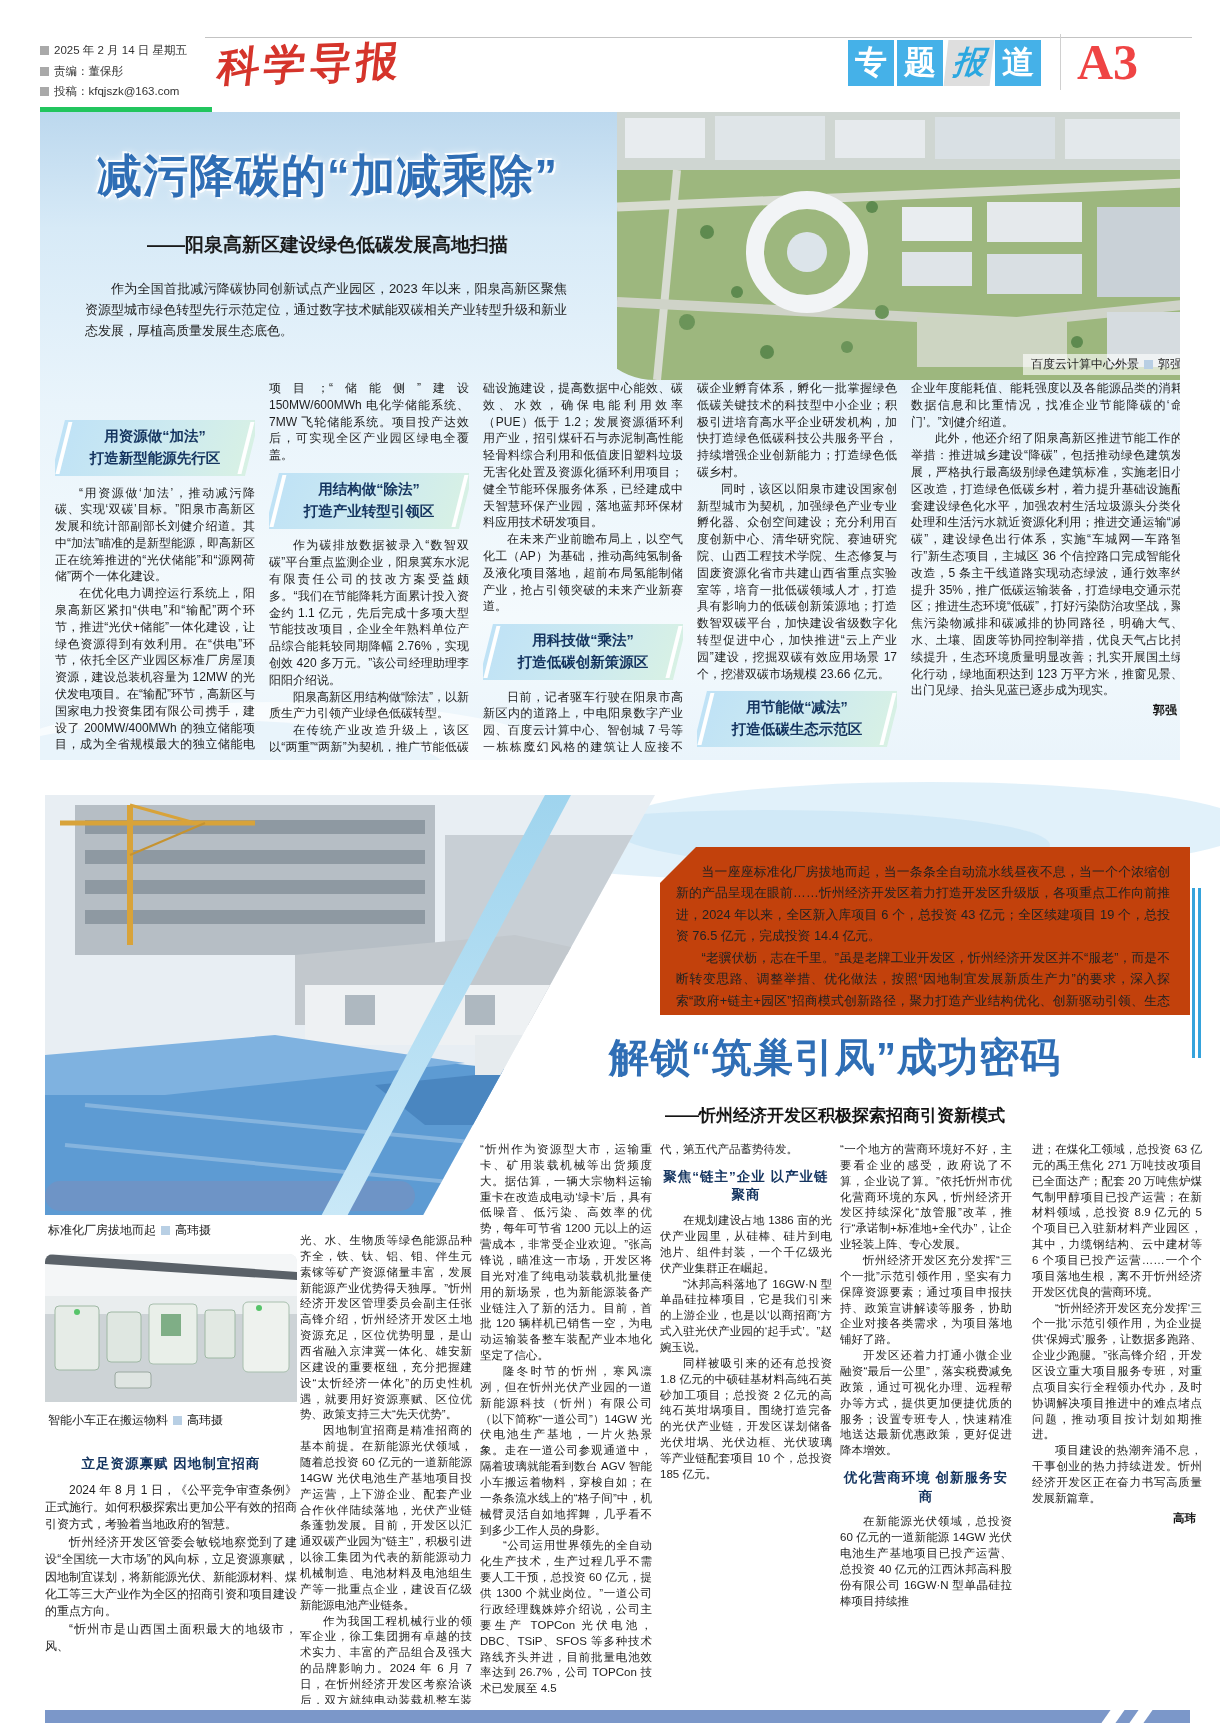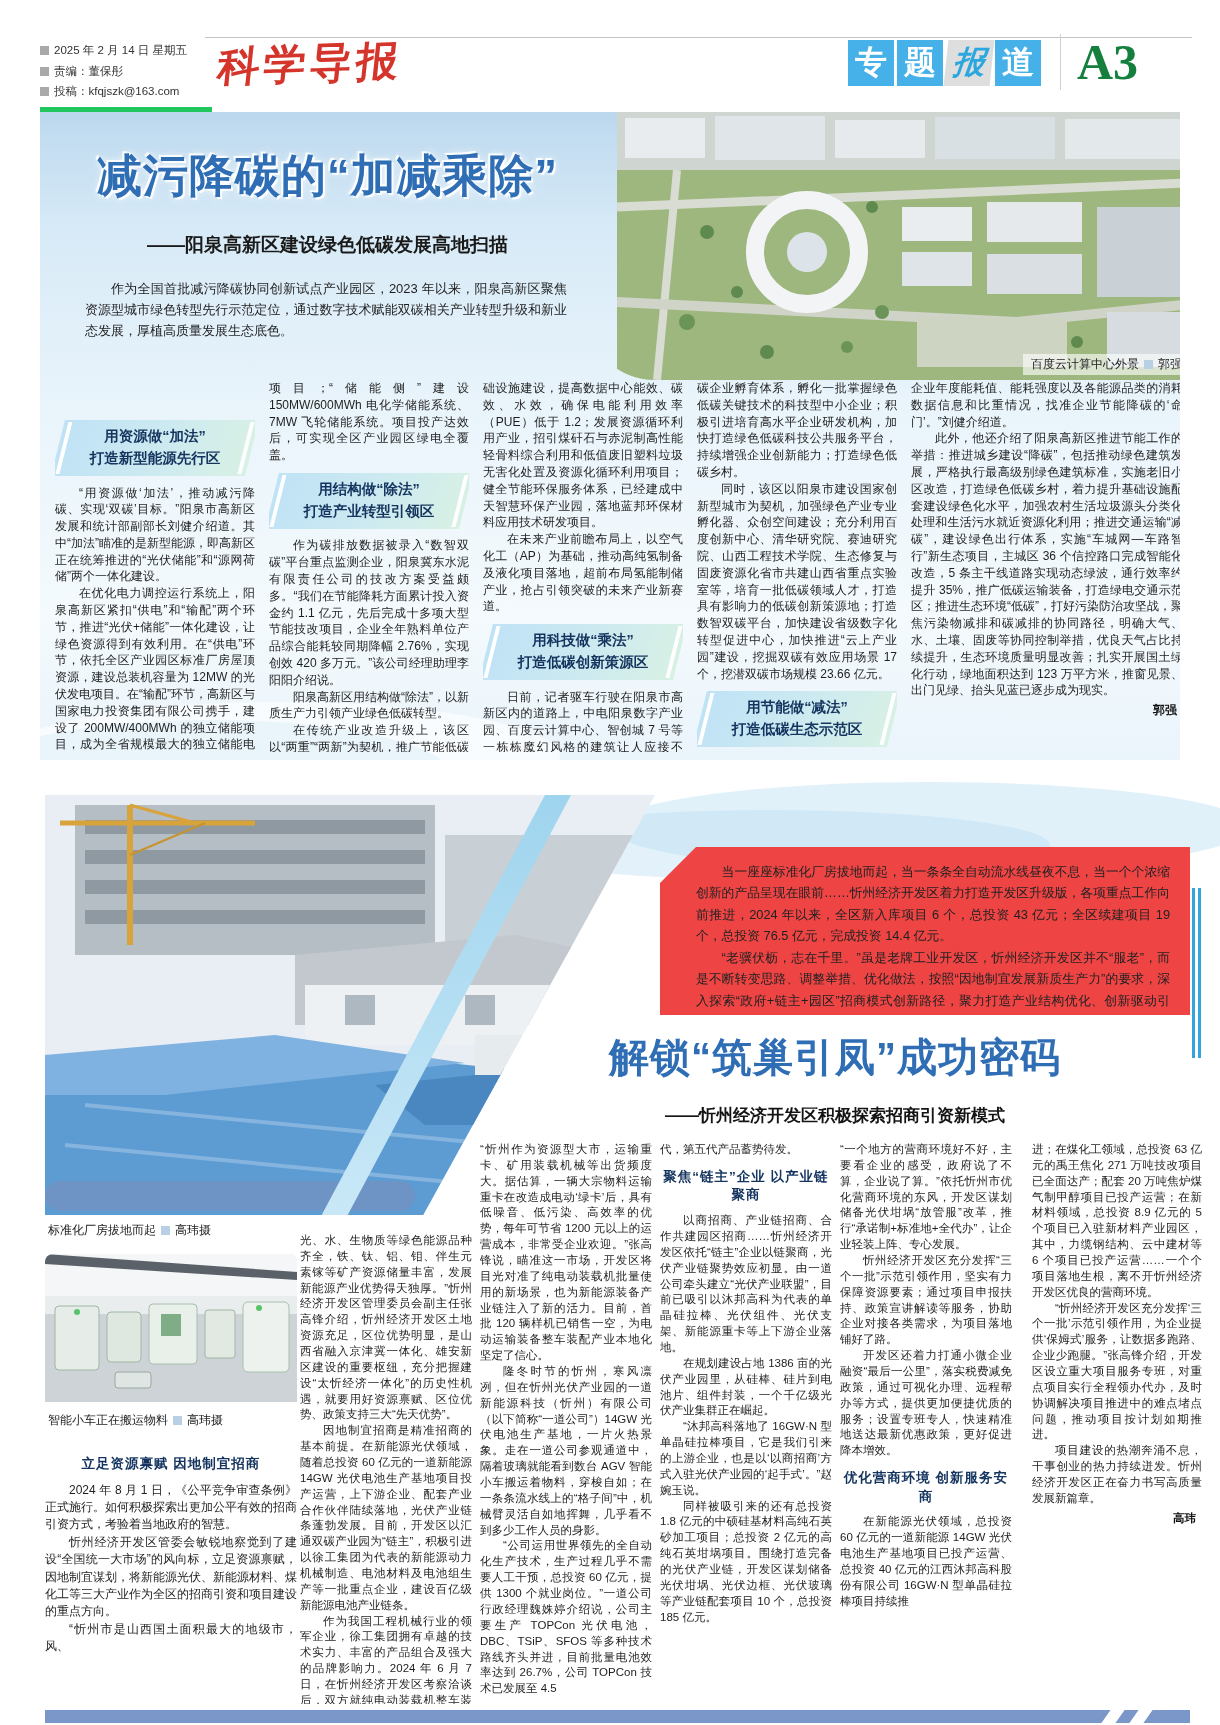--- a/index.html
+++ b/index.html
@@ -10,21 +10,21 @@
   .hmeta{position:absolute;left:40px;top:40px;width:172px;font-size:11.5px;line-height:1.8;color:#333;
          border-bottom:7px solid #22c55e;padding-bottom:5px;}
   .hmeta .sq{display:inline-block;width:9px;height:9px;background:#a9a9a9;margin-right:5px;vertical-align:-1px;}
   .masthead{position:absolute;left:218px;top:36px;font-size:42px;font-weight:bold;color:#d5342b;
             font-family:"Liberation Serif","DejaVu Serif",serif;transform:skewX(-8deg) rotate(-2deg);letter-spacing:4px;}
   .banner{position:absolute;left:848px;top:40px;display:flex;align-items:center;}
   .banner .bchar{width:46px;height:46px;margin-right:3px;background:#45b1e8;color:#fff;font-size:32px;font-weight:bold;
                  display:flex;align-items:center;justify-content:center;}
   .banner .bchar.script{background:#dedede;color:#2ba7e0;font-style:italic;
                  font-family:"Liberation Serif","DejaVu Serif",serif;transform:skewX(-6deg);}
-  .pageno{position:absolute;left:1060px;top:34px;width:120px;font-size:50px;font-weight:bold;color:#15803d;
+  .pageno{position:absolute;left:1060px;top:34px;width:120px;font-size:50px;font-weight:bold;color:#ef4444;
           font-family:"Liberation Serif","DejaVu Serif",serif;border-left:1px solid #d0d0d0;padding-left:16px;line-height:56px;}
   
   .a1box{position:absolute;left:40px;top:112px;width:1140px;height:648px;overflow:hidden;
          background:linear-gradient(180deg,#bcd8ee 0%,#d7eaf7 18%,#e9f4fb 45%,#f4fafd 78%,#eaf4fb 100%);}
   .a1photo{position:absolute;left:545px;top:0;width:595px;height:268px;border-radius:0 0 0 70px;overflow:hidden;padding-left:32px;}
   .a1photo svg{display:block;width:100%;height:100%;}
   .a1cap{position:absolute;right:10px;bottom:5px;background:rgba(255,255,255,0.62);padding:2px 8px;
          font-size:12px;color:#222;white-space:nowrap;}
   .capsq{display:inline-block;width:9px;height:9px;background:#b8cfe4;margin:0 5px;vertical-align:-1px;}
   .a1title{position:absolute;left:15px;top:34px;width:545px;text-align:center;font-size:45px;font-weight:900;
@@ -59,22 +59,22 @@
            background:rgba(190,225,245,0.45);}
   .a2photo1{position:absolute;left:5px;top:3px;width:610px;height:420px;overflow:hidden;
             clip-path:polygon(0 0,100% 0,62% 100%,0 100%);}
   .a2photo1 svg{display:block;width:100%;height:100%;}
   .a2photo1 .bluebar{position:absolute;left:0;bottom:4px;width:370px;height:30px;background:#6e94c6;border-radius:15px;}
   .edgeband{position:absolute;left:505px;top:3px;width:26px;height:420px;background:linear-gradient(180deg,#9fd4ee,#c9e8f7);
             transform:skewX(-28deg);transform-origin:top;}
   .cap{font-size:12px;color:#222;}
   .a2cap1{position:absolute;left:8px;top:430px;}
   .a2cap2{position:absolute;left:8px;top:620px;}
-  .introbox{position:absolute;left:620px;top:55px;width:530px;height:168px;background:#ef4444;
-            clip-path:polygon(36px 0,100% 0,100% 100%,0 100%,0 36px);padding:14px 20px 0 36px;box-sizing:border-box;
+  .introbox{position:absolute;left:620px;top:55px;width:530px;height:168px;background:#c2410c;
+            clip-path:polygon(36px 0,100% 0,100% 100%,0 100%,0 36px);padding:14px 20px 0 16px;box-sizing:border-box;
             font-size:12.8px;line-height:1.68;}
   .introbox p{margin:0;text-indent:2em;text-align:justify;}
   .ibar{position:absolute;left:1152px;top:96px;width:9px;height:170px;
         background:linear-gradient(90deg,#35a3dc 0 3px,rgba(0,0,0,0) 3px 6px,#35a3dc 6px 9px);}
   .a2title{position:absolute;left:440px;top:238px;width:710px;text-align:center;font-size:40px;font-weight:900;color:#2f6eb5;
            letter-spacing:1px;text-shadow:2px 2px 0 rgba(255,255,255,.9),0 0 8px #fff;}
   .a2sub{position:absolute;left:440px;top:312px;width:710px;text-align:center;font-size:17px;font-weight:bold;color:#141414;}
   .a2photo2{position:absolute;left:5px;top:462px;width:252px;height:148px;overflow:hidden;border-radius:8px 8px 0 0;}
   .a2photo2 svg{display:block;width:100%;height:100%;}
   .a2c0{position:absolute;left:5px;top:652px;width:252px;height:262px;overflow:hidden;font-size:12px;line-height:1.45;}
@@ -281,27 +281,26 @@
         <p class="bp">作为我国工程机械行业的领军企业，徐工集团拥有卓越的技术实力、丰富的产品组合及强大的品牌影响力。2024 年 6 月 7 日，在忻州经济开发区考察洽谈后，双方就纯电动装载机整车装配项目达成合作意向，并签署了投资协议。</p>
       </div>
     <div class="a2col a2c2">
         <p class="bp flush">“忻州作为资源型大市，运输重卡、矿用装载机械等出货频度大。据估算，一辆大宗物料运输重卡在改造成电动‘绿卡’后，具有低噪音、低污染、高效率的优势，每年可节省 1200 元以上的运营成本，非常受企业欢迎。”张高锋说，瞄准这一市场，开发区将目光对准了纯电动装载机批量使用的新场景，也为新能源装备产业链注入了新的活力。目前，首批 120 辆样机已销售一空，为电动运输装备整车装配产业本地化坚定了信心。</p>
         <p class="bp">隆冬时节的忻州，寒风凛冽，但在忻州光伏产业园的一道新能源科技（忻州）有限公司（以下简称“一道公司”）14GW 光伏电池生产基地，一片火热景象。走在一道公司参观通道中，隔着玻璃就能看到数台 AGV 智能小车搬运着物料，穿梭自如；在一条条流水线上的“格子间”中，机械臂灵活自如地挥舞，几乎看不到多少工作人员的身影。</p>
         <p class="bp">“公司运用世界领先的全自动化生产技术，生产过程几乎不需要人工干预，总投资 60 亿元，提供 1300 个就业岗位。”一道公司行政经理魏姝婷介绍说，公司主要生产 TOPCon 光伏电池，DBC、TSiP、SFOS 等多种技术路线齐头并进，目前批量电池效率达到 26.7%，公司 TOPCon 技术已发展至 4.5</p>
       </div>
     <div class="a2col a2c3">
         <p class="bp flush">代，第五代产品蓄势待发。</p>
         <div class="sec-line">聚焦“链主”企业  以产业链聚商</div>
-        <p class="bp">以商招商、产业链招商、合作共建园区招商……忻州经济开发区依托“链主”企业以链聚商，光伏产业链聚势效应初显。由一道公司牵头建立“光伏产业联盟”，目前已吸引以沐邦高科为代表的单晶硅拉棒、光伏组件、光伏支架、新能源重卡等上下游企业落地。</p>
         <p class="bp">在规划建设占地 1386 亩的光伏产业园里，从硅棒、硅片到电池片、组件封装，一个千亿级光伏产业集群正在崛起。</p>
         <p class="bp">“沐邦高科落地了 16GW·N 型单晶硅拉棒项目，它是我们引来的上游企业，也是以‘以商招商’方式入驻光伏产业园的‘起手式’。”赵婉玉说。</p>
         <p class="bp">同样被吸引来的还有总投资 1.8 亿元的中硕硅基材料高纯石英砂加工项目；总投资 2 亿元的高纯石英坩埚项目。围绕打造完备的光伏产业链，开发区谋划储备光伏坩埚、光伏边框、光伏玻璃等产业链配套项目 10 个，总投资 185 亿元。</p>
       </div>
     <div class="a2col a2c4">
-        <p class="bp flush">“一个地方的营商环境好不好，主要看企业的感受，政府说了不算，企业说了算。”依托忻州市优化营商环境的东风，开发区谋划储备光伏坩埚“放管服”改革，推行“承诺制+标准地+全代办”，让企业轻装上阵、专心发展。</p>
+        <p class="bp flush">“一个地方的营商环境好不好，主要看企业的感受，政府说了不算，企业说了算。”依托忻州市优化营商环境的东风，忻州经济开发区持续深化“放管服”改革，推行“承诺制+标准地+全代办”，让企业轻装上阵、专心发展。</p>
         <p class="bp">忻州经济开发区充分发挥“三个一批”示范引领作用，坚实有力保障资源要素；通过项目申报扶持、政策宣讲解读等服务，协助企业对接各类需求，为项目落地铺好了路。</p>
         <p class="bp">开发区还着力打通小微企业融资“最后一公里”，落实税费减免政策，通过可视化办理、远程帮办等方式，提供更加便捷优质的服务；设置专班专人，快速精准地送达最新优惠政策，更好促进降本增效。</p>
         <div class="sec-line">优化营商环境  创新服务安商</div>
         <p class="bp">在新能源光伏领域，总投资 60 亿元的一道新能源 14GW 光伏电池生产基地项目已投产运营、总投资 40 亿元的江西沐邦高科股份有限公司 16GW·N 型单晶硅拉棒项目持续推</p>
       </div>
     <div class="a2col a2c5">
         <p class="bp flush">进；在煤化工领域，总投资 63 亿元的禹王焦化 271 万吨技改项目已全面达产；配套 20 万吨焦炉煤气制甲醇项目已投产运营；在新材料领域，总投资 8.9 亿元的 5 个项目已入驻新材料产业园区，其中，力缆钢结构、云中建材等 6 个项目已投产运营……一个个项目落地生根，离不开忻州经济开发区优良的营商环境。</p>
         <p class="bp">“忻州经济开发区充分发挥‘三个一批’示范引领作用，为企业提供‘保姆式’服务，让数据多跑路、企业少跑腿。”张高锋介绍，开发区设立重大项目服务专班，对重点项目实行全程领办代办，及时协调解决项目推进中的难点堵点问题，推动项目按计划如期推进。</p>
         <p class="bp">项目建设的热潮奔涌不息，干事创业的热力持续迸发。忻州经济开发区正在奋力书写高质量发展新篇章。</p>
         <p class="byline">高玮</p>

